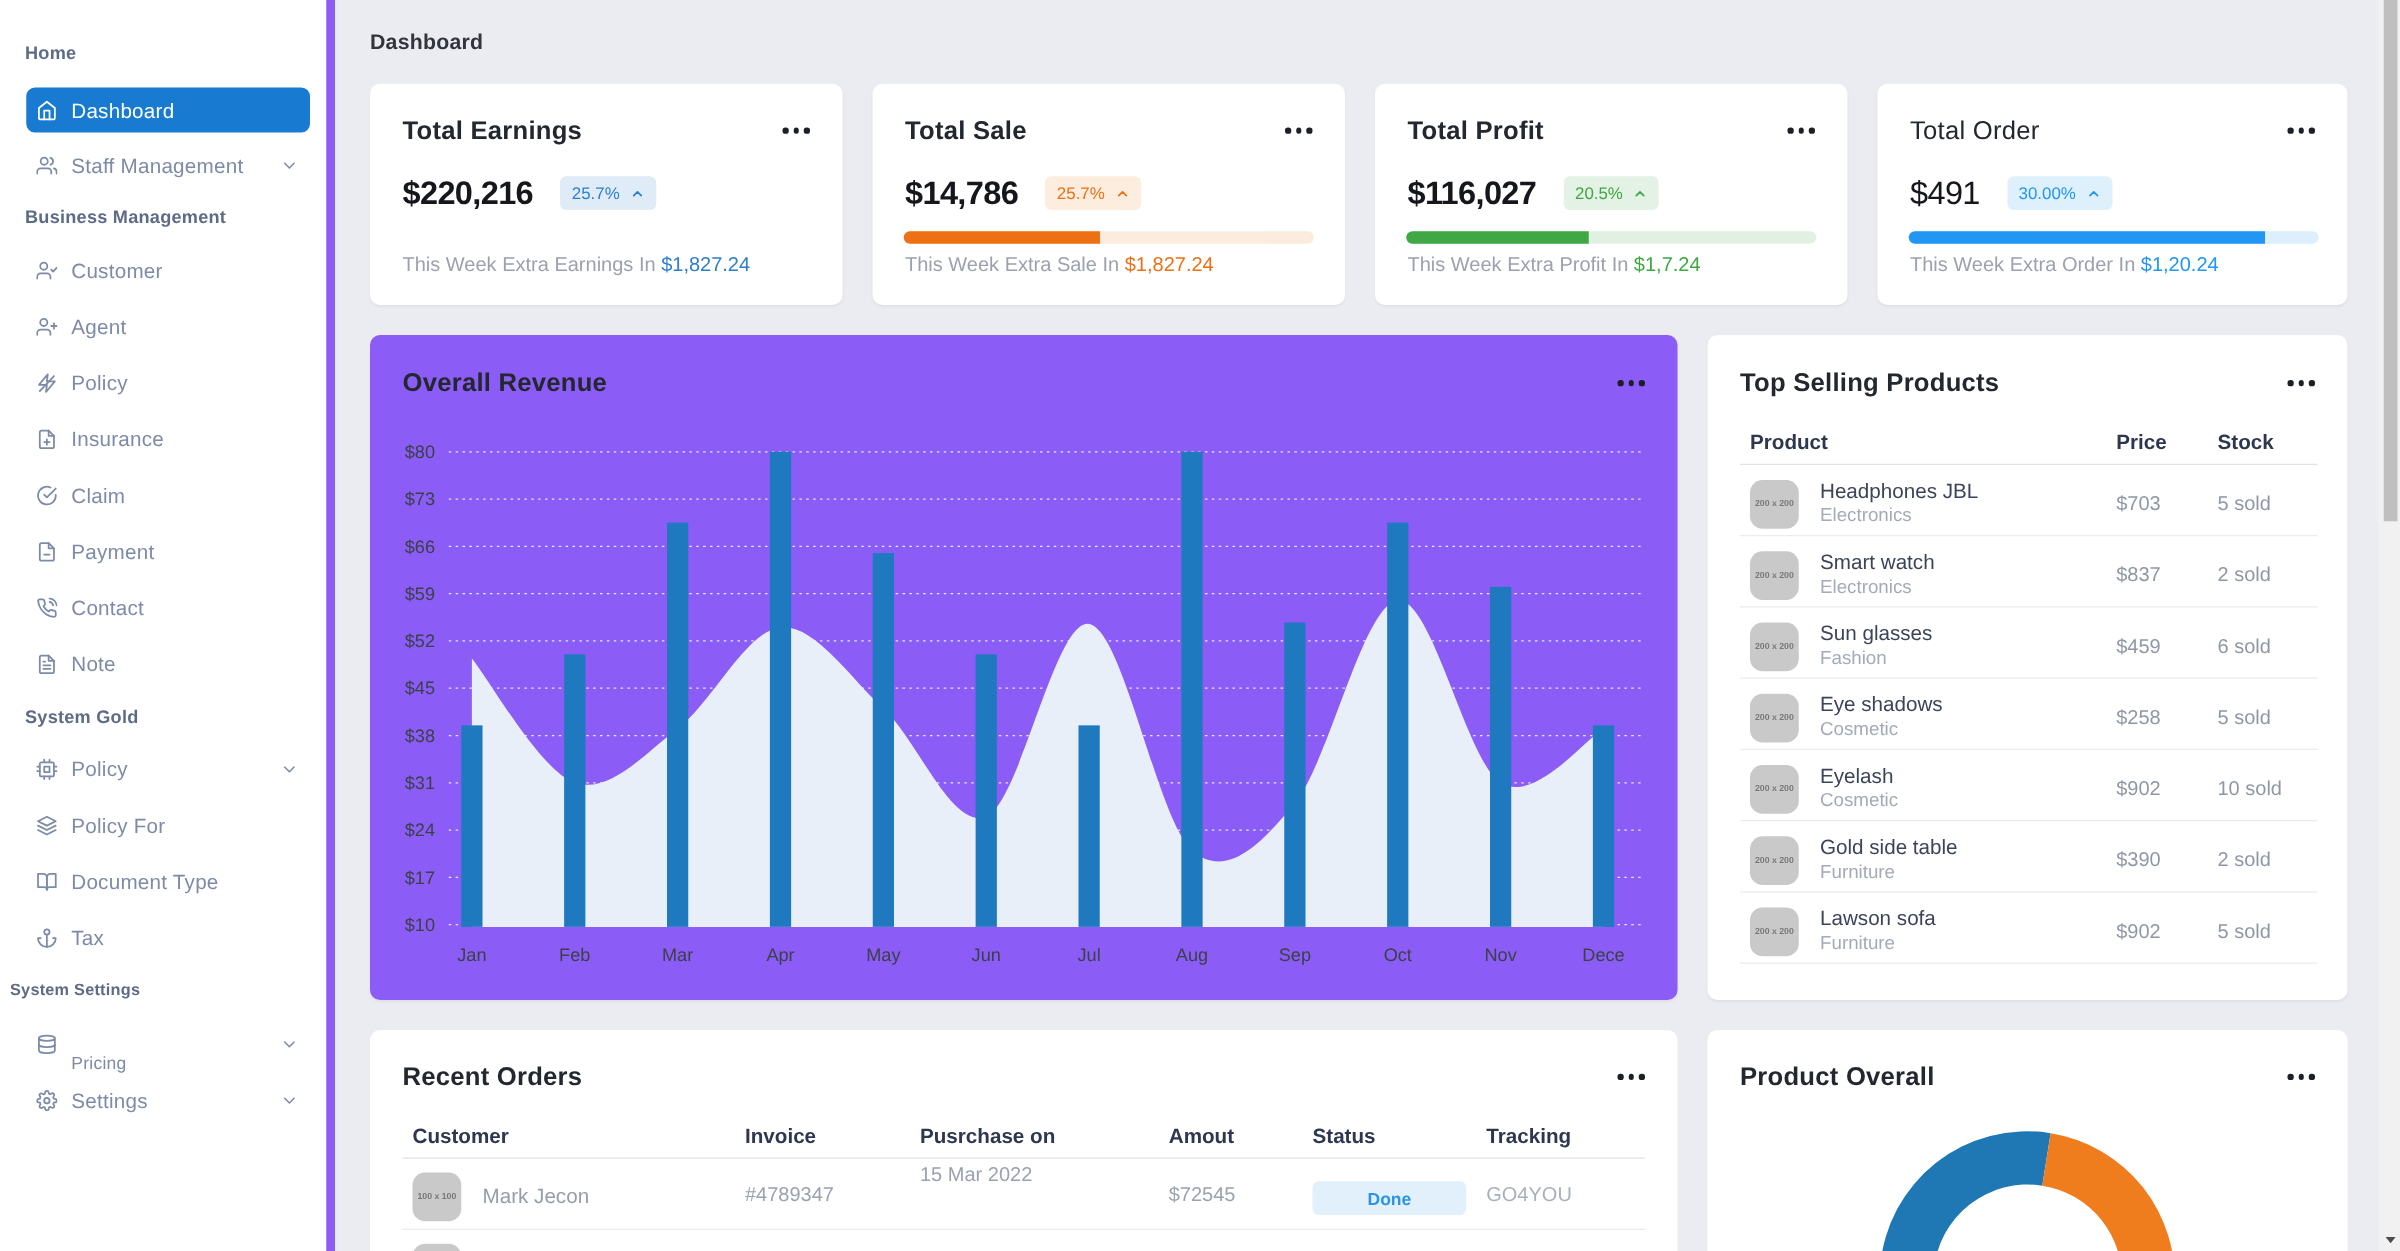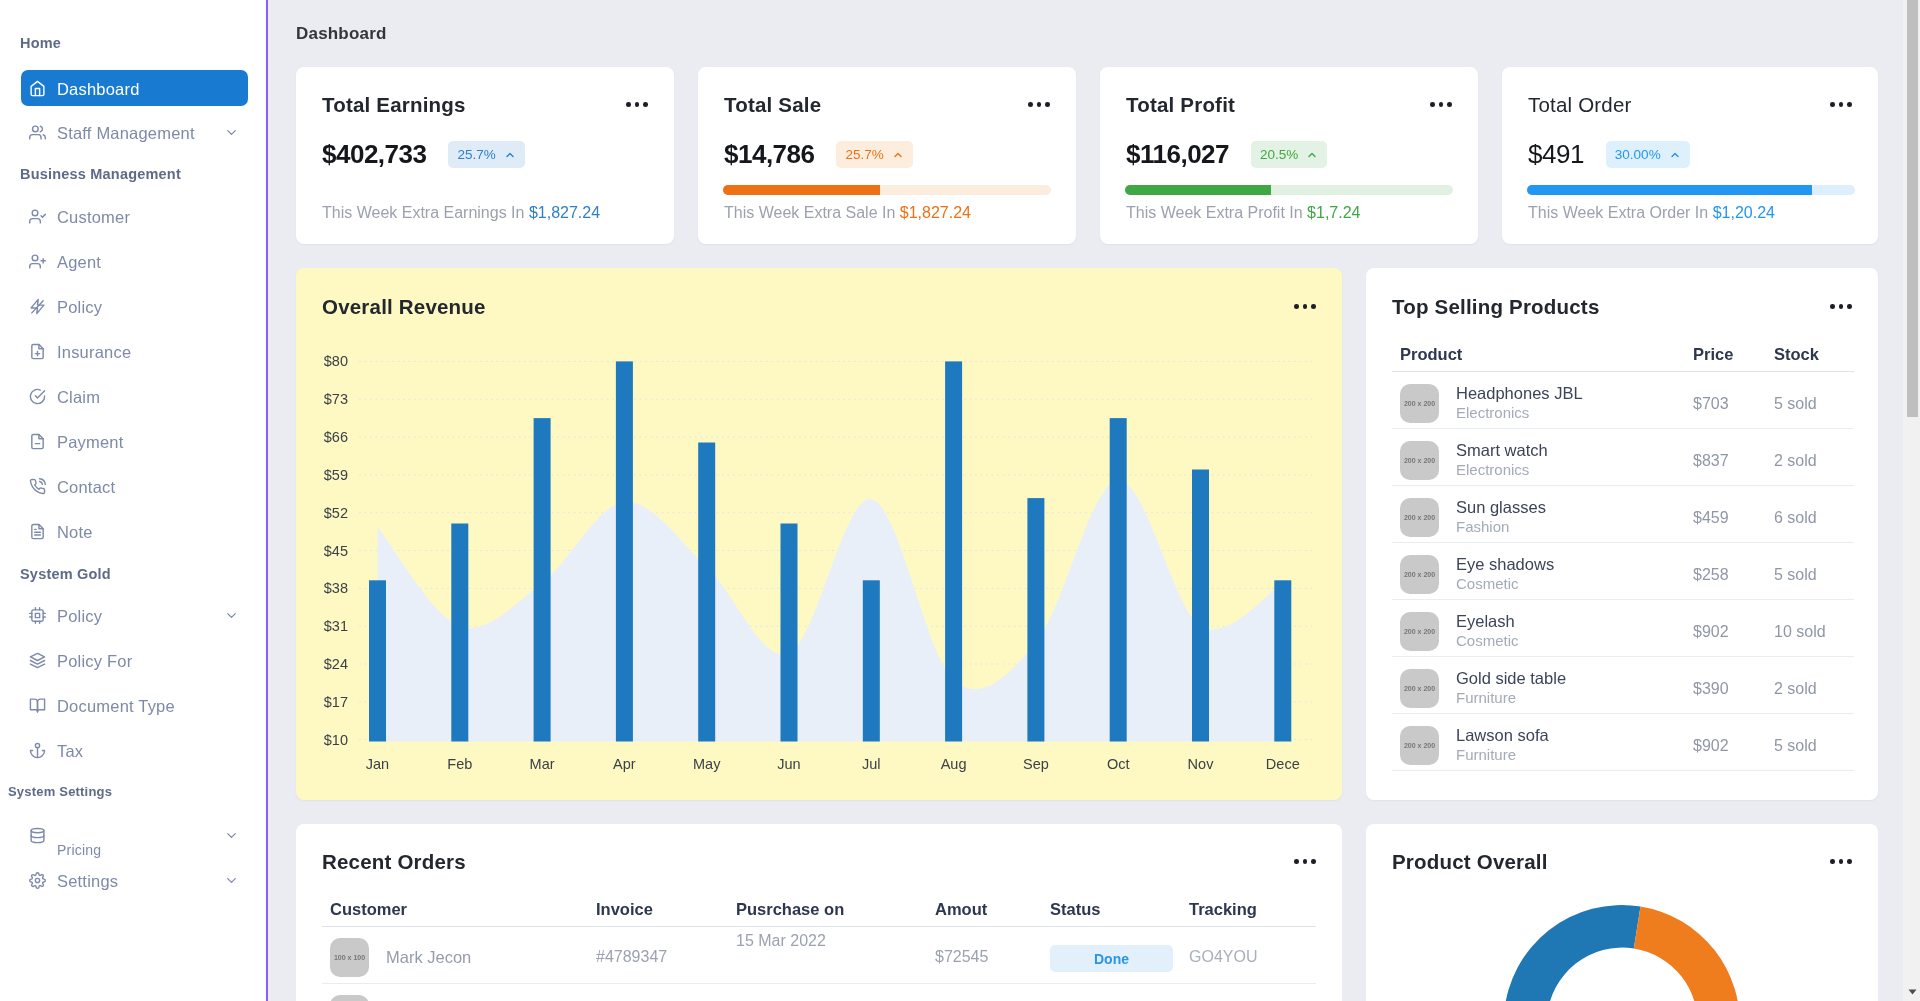--- a/index.html
+++ b/index.html
@@ -1,19 +1,19 @@
 <!DOCTYPE html>
 <html><head><meta charset="utf-8"><title>Dashboard</title>
 <style>
 *{margin:0;padding:0;box-sizing:border-box}
 html,body{width:1920px;height:1001px;overflow:hidden}
 body{font-family:"Liberation Sans",sans-serif;background:#ebecf1;position:relative}
 </style></head>
 <body>
-<div style="position:absolute;left:0;top:0;width:268px;height:1001px;background:#fff;border-right:2px solid #8b5cf6">
+<div style="position:absolute;left:0;top:0;width:268px;height:1001px;background:#fff;border-right:7px solid #8b5cf6">
     <div style="position:absolute;left:20px;top:35px;font-size:14.5px;font-weight:700;color:#5e6b87;letter-spacing:.2px">Home</div>
     <div style="position:absolute;left:21px;top:70px;width:227px;height:36px;background:#187bd1;border-radius:7px"></div>
     <div style="position:absolute;left:29px;top:80px;width:17px;height:17px"><svg width="17" height="17" viewBox="0 0 24 24" fill="none" stroke="#ffffff" stroke-width="2" stroke-linecap="round" stroke-linejoin="round">
         <path d="M3 9l9-7 9 7v11a2 2 0 0 1-2 2H5a2 2 0 0 1-2-2z"></path>
         <path d="M9 22V12h6v10"></path>
       </svg></div>
     <div style="position:absolute;left:57px;top:79.5px;font-size:16.5px;color:#ffffff;letter-spacing:.2px">Dashboard</div>
     <div style="position:absolute;left:29px;top:124px;width:17px;height:17px"><svg width="17" height="17" viewBox="0 0 24 24" fill="none" stroke="#7d8aa8" stroke-width="2" stroke-linecap="round" stroke-linejoin="round">
         <path d="M17 21v-2a4 4 0 0 0-4-4H5a4 4 0 0 0-4 4v2"></path>
         <circle cx="9" cy="7" r="4"></circle>
@@ -123,21 +123,21 @@
   </div>
 <div style="position:absolute;left:296px;top:24px;font-size:17px;font-weight:600;color:#32353c;letter-spacing:.2px">Dashboard</div>
 <div style="position:absolute;left:296px;top:67px;width:378px;height:177px;background:#fff;border-radius:8px;box-shadow:0 1px 2px rgba(40,40,60,.05)">
 <div style="position:absolute;left:26px;top:26px;font-size:20.5px;font-weight:600;color:#23272f;letter-spacing:.2px">Total Earnings</div>
 <div style="position:absolute;right:26px;top:35px;display:flex;gap:4px">
       <span style="width:4.6px;height:4.6px;border-radius:50%;background:#1c1f26"></span>
       <span style="width:4.6px;height:4.6px;border-radius:50%;background:#1c1f26"></span>
       <span style="width:4.6px;height:4.6px;border-radius:50%;background:#1c1f26"></span>
     </div>
 <div style="position:absolute;left:26px;top:72px;display:flex;align-items:center;gap:22px">
-<span style="font-size:26px;font-weight:700;color:#15171c;letter-spacing:-.5px">$402,733</span>
+<span style="font-size:26px;font-weight:700;color:#15171c;letter-spacing:-.5px">$220,216</span>
 <span style="display:inline-flex;align-items:center;gap:8px;background:#dfecf8;border-radius:5px;padding:6px 9px;font-size:13.5px;color:#2d7fc9">25.7%<svg width="12" height="12" viewBox="0 0 24 24" fill="none" stroke="#2d7fc9" stroke-width="2.8" stroke-linecap="round" stroke-linejoin="round">
           <path d="M6 15l6-6 6 6"></path>
         </svg></span>
 </div>
 
 <div style="position:absolute;left:26px;top:137px;font-size:16px;color:#9ba1ae">This Week Extra Earnings In <span style="color:#2d7fc9">$1,827.24</span></div>
 </div>
 <div style="position:absolute;left:698px;top:67px;width:378px;height:177px;background:#fff;border-radius:8px;box-shadow:0 1px 2px rgba(40,40,60,.05)">
 <div style="position:absolute;left:26px;top:26px;font-size:20.5px;font-weight:600;color:#23272f;letter-spacing:.2px">Total Sale</div>
 <div style="position:absolute;right:26px;top:35px;display:flex;gap:4px">
@@ -185,21 +185,21 @@
 <span style="font-size:26px;font-weight:400;color:#15171c;letter-spacing:-.5px">$491</span>
 <span style="display:inline-flex;align-items:center;gap:8px;background:#dff0fd;border-radius:5px;padding:6px 9px;font-size:13.5px;color:#2196f3">30.00%<svg width="12" height="12" viewBox="0 0 24 24" fill="none" stroke="#2196f3" stroke-width="2.8" stroke-linecap="round" stroke-linejoin="round">
           <path d="M6 15l6-6 6 6"></path>
         </svg></span>
 </div>
 <div style="position:absolute;left:25px;top:118px;width:328px;height:9.5px;border-radius:5px;background:#ddeefc">
       <div style="width:87%;height:9.5px;border-radius:5px 0 0 5px;background:#2196f3"></div>
     </div>
 <div style="position:absolute;left:26px;top:137px;font-size:16px;color:#9ba1ae">This Week Extra Order In <span style="color:#2196f3">$1,20.24</span></div>
 </div>
-<div style="position:absolute;left:296px;top:268px;width:1046px;height:532px;background:#fef9c3;border-radius:8px;box-shadow:0 1px 2px rgba(40,40,60,.05)">
+<div style="position:absolute;left:296px;top:268px;width:1046px;height:532px;background:#8b5cf6;border-radius:8px;box-shadow:0 1px 2px rgba(40,40,60,.05)">
 <div style="position:absolute;left:26px;top:27px;font-size:20.5px;font-weight:600;color:#23272f;letter-spacing:.2px">Overall Revenue</div>
 <div style="position:absolute;right:26px;top:36px;display:flex;gap:4px">
       <span style="width:4.6px;height:4.6px;border-radius:50%;background:#1c1f26"></span>
       <span style="width:4.6px;height:4.6px;border-radius:50%;background:#1c1f26"></span>
       <span style="width:4.6px;height:4.6px;border-radius:50%;background:#1c1f26"></span>
     </div>
 <svg width="1046" height="532" viewBox="0 0 1046 532" style="position:absolute;left:0;top:0">
 <line x1="63" y1="93.4" x2="1018" y2="93.4" stroke="#e5e5e5" stroke-width="1" stroke-dasharray="2 3.5"></line>
       <line x1="63" y1="131.2" x2="1018" y2="131.2" stroke="#e5e5e5" stroke-width="1" stroke-dasharray="2 3.5"></line>
       <line x1="63" y1="169.1" x2="1018" y2="169.1" stroke="#e5e5e5" stroke-width="1" stroke-dasharray="2 3.5"></line>

